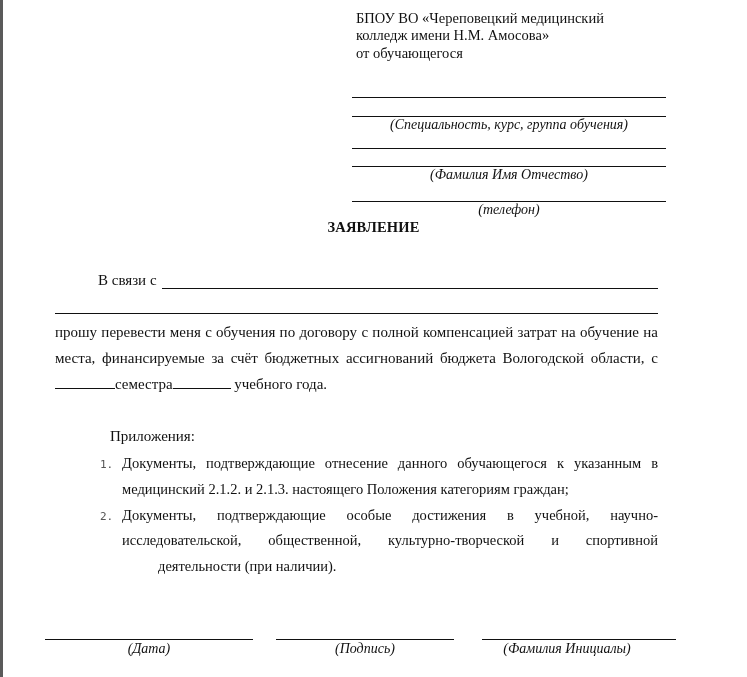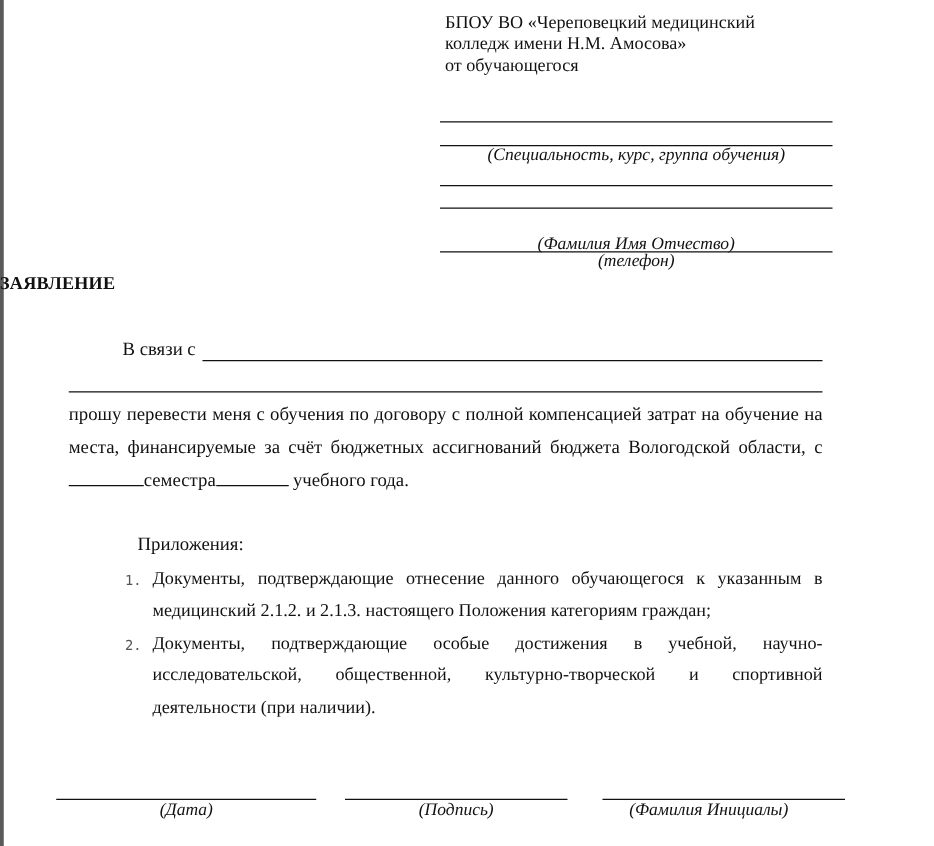--- a/index.html
+++ b/index.html
@@ -10,21 +10,21 @@
       color: #111;
     }
     .left-bar {
       position: absolute; left: 0; top: 0; width: 3px; height: 677px;
       background: #5a5a5a;
     }
     .abs { position: absolute; }
     .addr { left: 356px; top: 10px; font-size: 14.5px; line-height: 17.4px; white-space: nowrap; }
     .hline { position: absolute; height: 0; border-top: 1.5px solid #111; }
     .caption { position: absolute; font-style: italic; font-size: 14px; text-align: center; white-space: nowrap; }
-    .title { left: 0; width: 747px; top: 219px; font-weight: bold; font-size: 14.5px; letter-spacing: 0.2px; }
+    .title { left: 0; width: 747px; top: 219px; text-align: center; font-weight: bold; font-size: 14.5px; letter-spacing: 0.2px; }
     .body-line { position: absolute; left: 55px; width: 603px; font-size: 15px; white-space: nowrap; }
     .justify { text-align: justify; text-align-last: justify; white-space: normal; }
     .blank { display: inline-block; border-bottom: 1.3px solid #111; height: 12px; vertical-align: baseline; }
     .list-num { position: absolute; left: 100px; font-family: "DejaVu Sans Mono", "Liberation Mono", monospace; font-size: 11px; color: #555; }
     .list-line { position: absolute; left: 122px; width: 536px; font-size: 14.5px; white-space: nowrap; }
   </style>
 </head>
 <body>
 
 <div class="left-bar"></div>
@@ -34,21 +34,21 @@
   <div>колледж имени Н.М. Амосова»</div>
   <div>от обучающегося</div>
 </div>
 
 <div class="hline" style="left:352px; width:314px; top:97px;"></div>
 <div class="hline" style="left:352px; width:314px; top:116px;"></div>
 <div class="caption" style="left:352px; width:314px; top:117px;">(Специальность, курс, группа обучения)</div>
 
 <div class="hline" style="left:352px; width:314px; top:148px;"></div>
 <div class="hline" style="left:352px; width:314px; top:166px;"></div>
-<div class="caption" style="left:352px; width:314px; top:167px;margin-top:21px;">(Фамилия Имя Отчество)</div>
+<div class="caption" style="left:352px; width:314px; top:167px;">(Фамилия Имя Отчество)</div>
 
 <div class="hline" style="left:352px; width:314px; top:201px;"></div>
 <div class="caption" style="left:352px; width:314px; top:202px;">(телефон)</div>
 
 <div class="abs title">ЗАЯВЛЕНИЕ</div>
 
 <div class="body-line" style="left:98px; width:auto; top:272px;">В связи с</div>
 <div class="hline" style="left:162px; width:496px; top:288px;"></div>
 <div class="hline" style="left:55px; width:603px; top:313px;"></div>
 
@@ -60,21 +60,21 @@
 
 <div class="body-line" style="left:110px; width:auto; top:428px;">Приложения:</div>
 
 <div class="list-num" style="top:458px;">1.</div>
 <div class="list-line justify" style="top:455px;">Документы, подтверждающие отнесение данного обучающегося к указанным в</div>
 <div class="list-line" style="top:481px;">медицинский 2.1.2. и 2.1.3. настоящего Положения категориям граждан;</div>
 
 <div class="list-num" style="top:510px;">2.</div>
 <div class="list-line justify" style="top:507px;">Документы, подтверждающие особые достижения в учебной, научно-</div>
 <div class="list-line justify" style="top:532px;">исследовательской, общественной, культурно-творческой и спортивной</div>
-<div class="list-line" style="top:558px;">деятельности (при наличии).</div>
+<div class="list-line" style="top:558px;margin-left:36px;">деятельности (при наличии).</div>
 
 <div class="hline" style="left:45px; width:208px; top:639px;"></div>
 <div class="caption" style="left:45px; width:208px; top:641px;">(Дата)</div>
 
 <div class="hline" style="left:276px; width:178px; top:639px;"></div>
 <div class="caption" style="left:276px; width:178px; top:641px;">(Подпись)</div>
 
 <div class="hline" style="left:482px; width:194px; top:639px;"></div>
 <div class="caption" style="left:482px; width:170px; top:641px;">(Фамилия Инициалы)</div>
 

